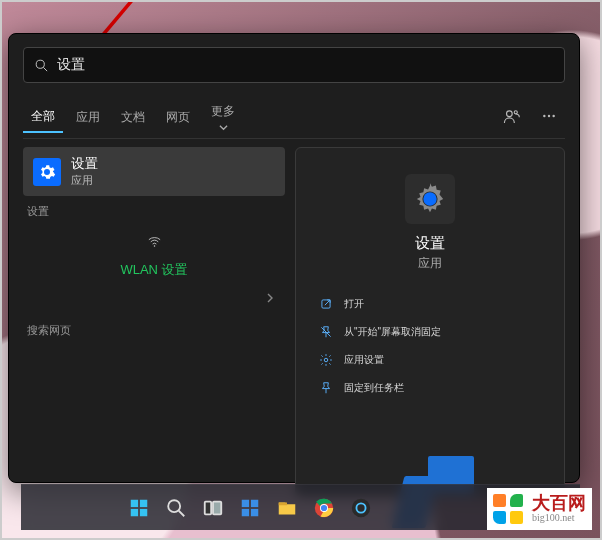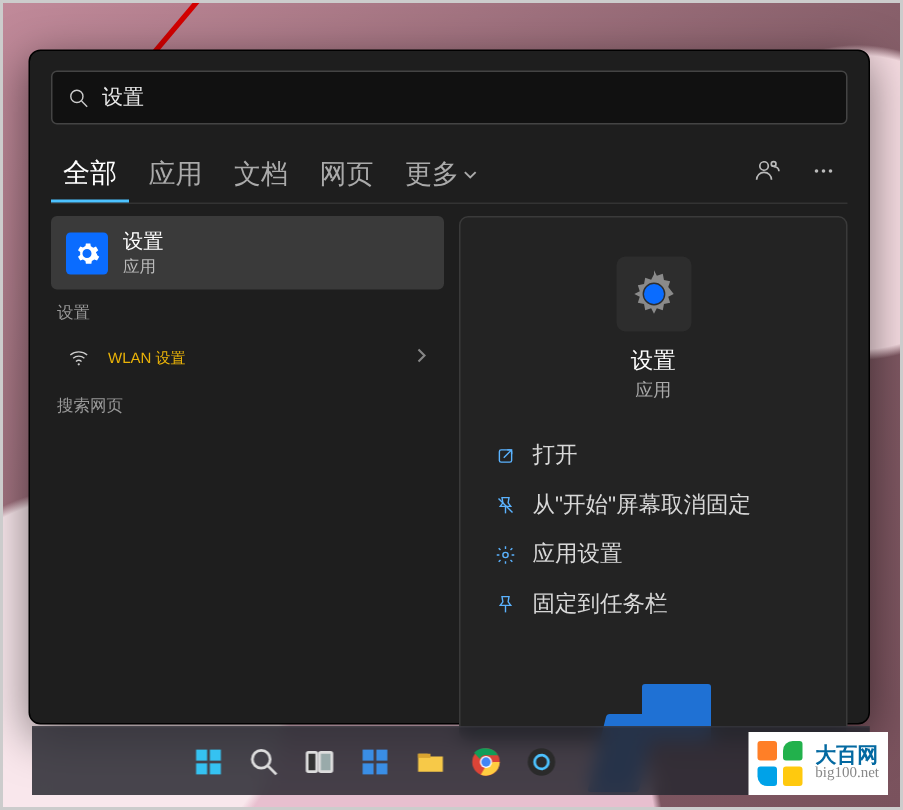--- a/index.html
+++ b/index.html
@@ -3,79 +3,79 @@
 <meta charset="utf-8">
 <style>
   *{box-sizing:border-box;margin:0;padding:0;font-family:"Segoe UI","Microsoft YaHei",sans-serif;}
   body{width:602px;height:540px;overflow:hidden;background:#9a6a6a;}
   .wallpaper{position:absolute;inset:0;background:
     radial-gradient(circle at 10% 85%,#f9e7ec 0 18%,transparent 19%),
     radial-gradient(circle at 95% 25%,#f5dbe1 0 14%,transparent 15%),
     radial-gradient(ellipse at 40% 120%,#e8bfcf 0 40%,transparent 41%),
     linear-gradient(135deg,#c18a9a 0%,#805a64 60%,#7a525d 100%);}
   .frame{position:absolute;inset:0;border:2px solid #ccc;}
-  .start-panel{position:absolute;left:19px;top:33px;right:22px;height:450px;
+  .start-panel{position:absolute;left:8px;top:33px;right:22px;height:450px;
     background:#1e1e1e;border:1px solid #000;border-radius:8px;color:#ddd;
     box-shadow:0 8px 30px rgba(0,0,0,0.5);}
   .search-bar{display:flex;align-items:center;margin:13px 14px 0;height:36px;
     background:#111;border:1px solid #444;border-radius:4px;padding:0 10px;}
   .search-bar svg{width:15px;height:15px;stroke:#ccc;fill:none;stroke-width:1.5;flex:none;}
   .search-input{flex:1;background:none;border:none;outline:none;color:#e8e8e8;
     font-size:14px;margin-left:8px;}
-  .tabs{display:flex;align-items:center;margin:14px 14px 0;gap:5px;font-size:18px;}
+  .tabs{display:flex;align-items:center;margin:14px 14px 0;gap:5px;font-size:12px;}
   .tab{padding:6px 8px;color:#aaa;cursor:pointer;}
   .tab.active{color:#fff;border-bottom:2px solid #4cc2ff;}
-  .tab-more{display:flex;align-items:center;gap:3px;}
+  .tab-more{display:flex;align-items:center;gap:3px;flex-direction:column;}
   .tab-spacer{flex:1;}
   .tab-icon{padding:4px 8px;color:#aaa;}
   .divider{height:1px;background:#333;margin:0 14px;}
   .body{display:flex;padding:8px 14px 14px;gap:10px;height:372px;}
   .col-left{flex:0 0 262px;}
   .col-right{flex:1;border:1px solid #3a3a3a;border-radius:6px;
     background:#232323;padding:18px 16px;}
   .section-label{font-size:11px;color:#999;margin:8px 0 6px 4px;}
   .best-match{display:flex;align-items:center;gap:10px;background:#3a3a3a;
     border-radius:4px;padding:8px 10px;}
   .gear-box{width:28px;height:28px;background:#0a6cff;border-radius:3px;
     display:flex;align-items:center;justify-content:center;}
   .gear-box svg{width:18px;height:18px;fill:#fff;}
   .bm-text .t1{font-size:13.5px;color:#fff;}
   .bm-text .t2{font-size:11px;color:#bbb;}
   .row{display:flex;align-items:center;gap:12px;padding:9px 10px;border-radius:4px;
-    color:#eab308;font-size:10px;cursor:pointer;}
+    color:#22c55e;font-size:13px;cursor:pointer;flex-direction:column;}
   .row .ic{width:16px;flex:none;display:flex;align-items:center;justify-content:center;}
   .row .ic svg{width:15px;height:15px;stroke:#ccc;fill:none;stroke-width:1.4;}
   .row .chev{margin-left:auto;opacity:.6;}
   .detail-head{display:flex;flex-direction:column;align-items:center;margin-top:8px;}
   .big-gear{width:50px;height:50px;background:#2d2d2d;border-radius:6px;
     display:flex;align-items:center;justify-content:center;margin-bottom:10px;}
   .big-gear svg{width:38px;height:38px;}
   .detail-title{color:#fff;font-size:15px;}
   .detail-sub{color:#aaa;font-size:12px;margin-top:2px;margin-bottom:18px;}
   .action{display:flex;gap:10px;padding:7px 6px;color:#d8d8d8;
-    font-size:15px;cursor:pointer;border-radius:4px;}
+    font-size:10px;cursor:pointer;border-radius:4px;}
   .action .ic{width:16px;display:flex;align-items:center;justify-content:center;}
   .action .ic svg{width:14px;height:14px;stroke:#5bb3ff;fill:none;stroke-width:1.6;}
   
   .taskbar{position:absolute;left:21px;right:22px;bottom:10px;height:46px;
     background:rgba(40,40,48,0.85);border-top:1px solid rgba(255,255,255,0.05);
     display:flex;align-items:center;padding:0 8px;gap:7px;backdrop-filter:blur(6px);}
   .taskbar .tspacer{width:88px;}
   .tb-icon{width:30px;height:30px;border-radius:4px;display:flex;align-items:center;
     justify-content:center;}
   .tb-icon svg{width:22px;height:22px;}
   
   .arrow{position:absolute;pointer-events:none;}
   .arrow svg{overflow:visible;}
   
   .watermark{position:absolute;right:10px;bottom:10px;display:flex;align-items:center;
     gap:8px;background:white;padding:5px 6px 5px 5px;}
   .wm-logo{width:32px;height:32px;position:relative;}
   .wm-logo span{position:absolute;width:13px;height:13px;border-radius:2px;}
-  .wm-text .l1{font-size:14px;font-weight:600;color:#0369a1;line-height:1;}
+  .wm-text .l1{font-size:18px;font-weight:600;color:#b91c1c;line-height:1;}
   .wm-text .l2{font-size:10px;color:#888;line-height:1.2;font-family:Liberation Serif, serif;}
   
   .blue-card{position:absolute;background:#1f71d4;border-radius:2px;}
 </style>
 </head>
 <body>
 
 <div class="wallpaper"></div>
 
 <div class="arrow" style="left:74px;top:-4px;">

